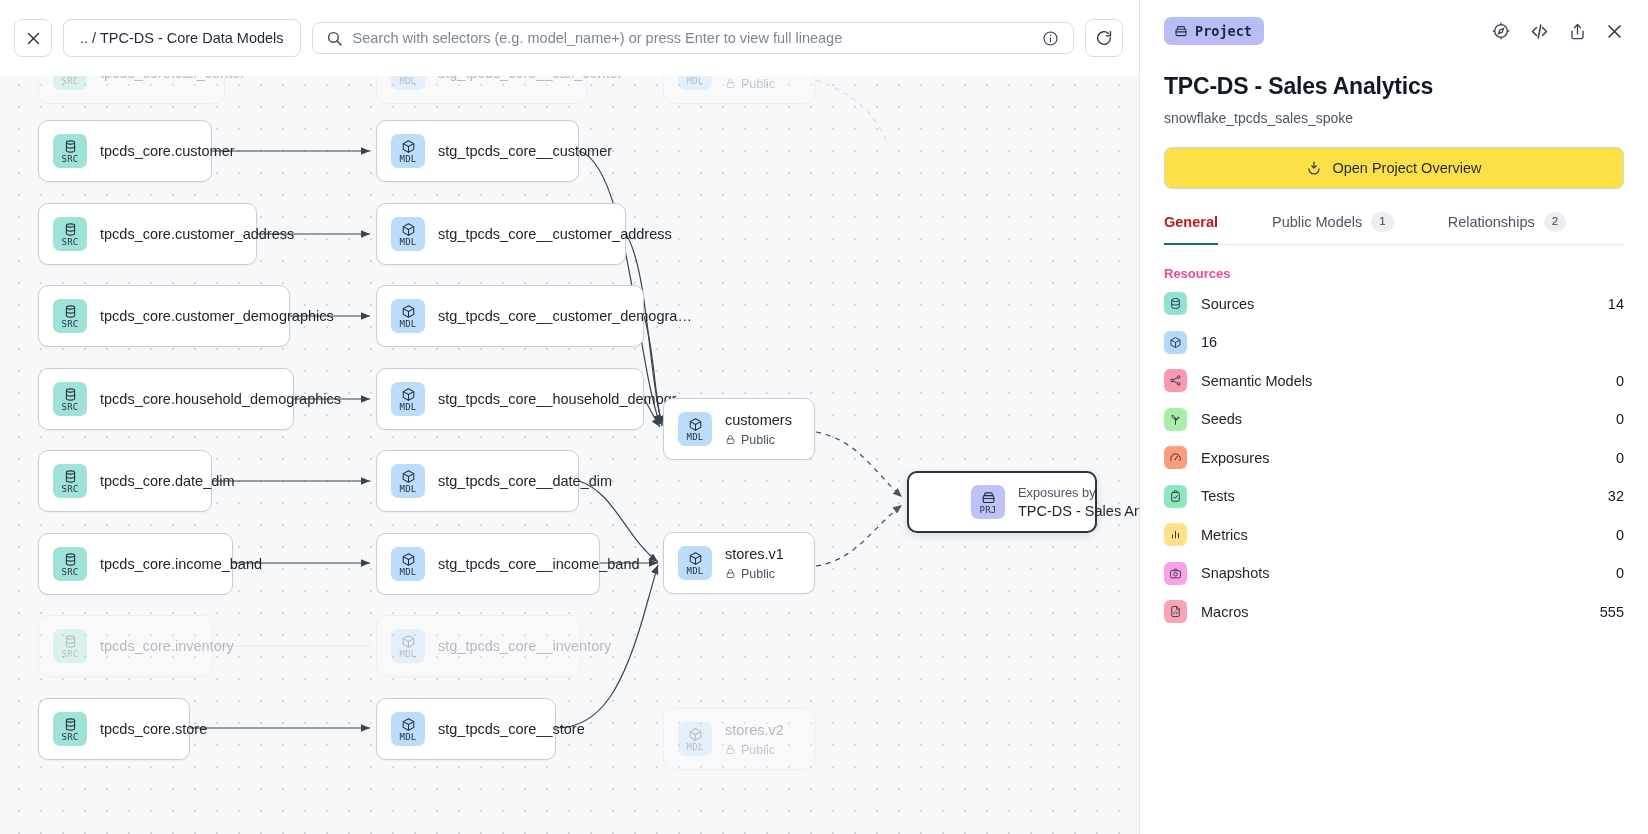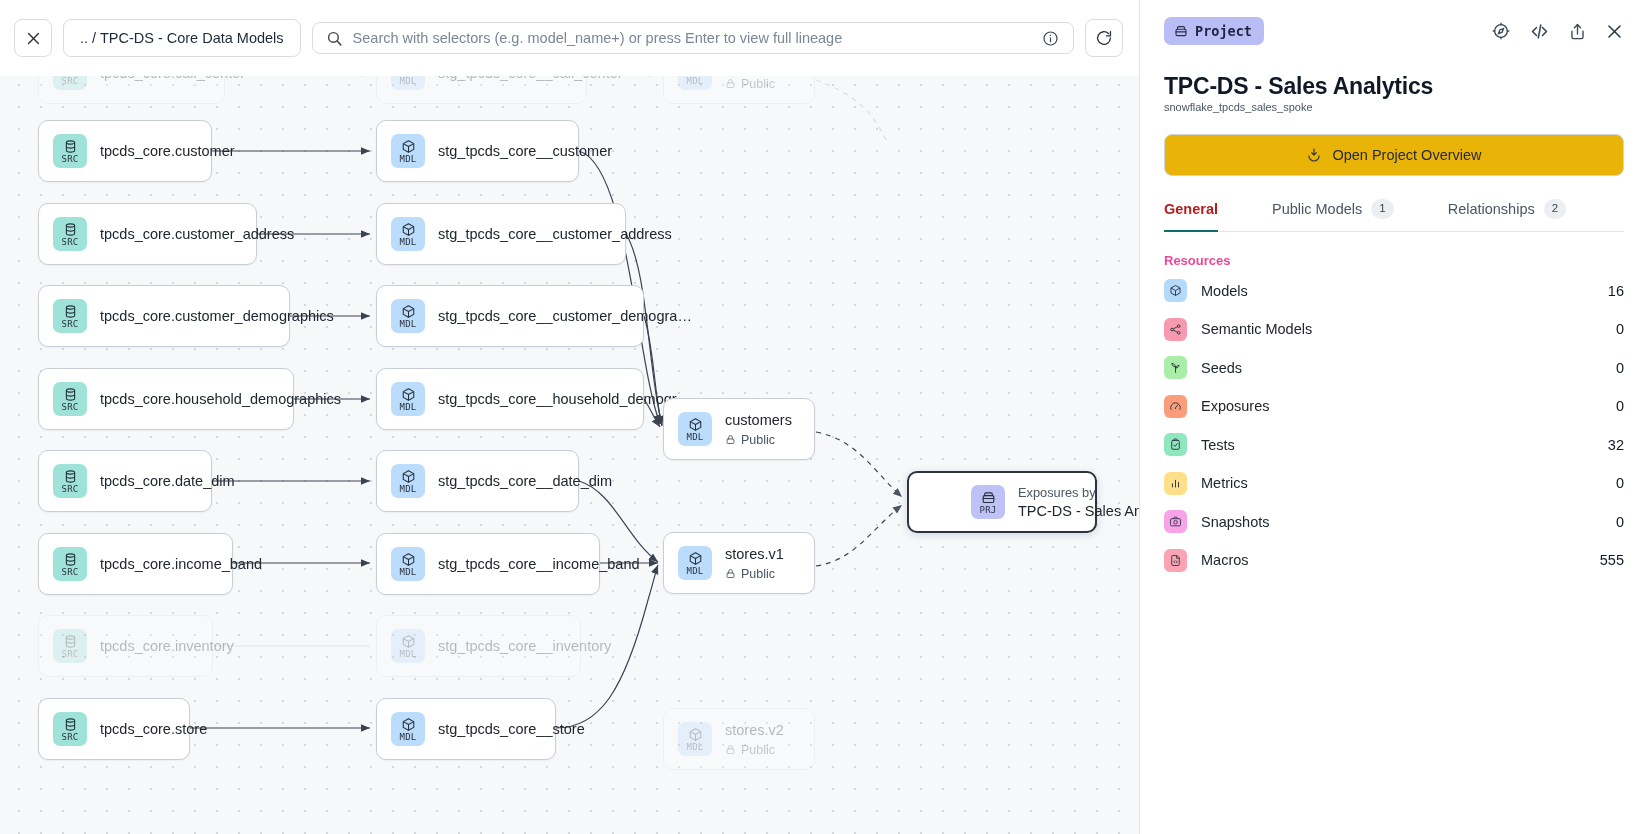--- a/index.html
+++ b/index.html
@@ -86,24 +86,24 @@
   .panel-top { display: flex; align-items: center; justify-content: space-between; height: 62px; }
   .chip {
     display: inline-flex; align-items: center; gap: 7px;
     background: #b9bdf5; color: #1f2440; border-radius: 7px;
     padding: 6px 12px 6px 10px; font-size: 13.5px;
     font-family: "DejaVu Sans Mono", monospace; font-weight: 600;
   }
   .panel-icons { display: flex; align-items: center; gap: 18px; }
   .pi { cursor: pointer; display: flex; align-items: center; }
   .panel-title { font-size: 23px; font-weight: 700; color: #111827; letter-spacing: -.2px; margin-top: 11px; }
-  .panel-sub { font-size: 11px; color: #4b5563; margin-top: 1px; }
+  .panel-sub { font-size: 14px; color: #4b5563; margin-top: 10px; }
   .overview-btn {
     margin-top: 21px; width: 100%; height: 42px; border: 1px solid #cfd4db; border-radius: 8px;
-    background: #eab308; display: flex; align-items: center; justify-content: center; gap: 10px;
+    background: #fde047; display: flex; align-items: center; justify-content: center; gap: 10px;
     font-size: 14.5px; color: #1f2937; cursor: pointer;
     font-family: "Liberation Sans", sans-serif;
   }
   .tabs { display: flex; align-items: stretch; gap: 0; margin-top: 22px; border-bottom: 1px solid #e2e5ea; }
   .tab {
     display: flex; align-items: center; gap: 9px; padding: 0 0 11px 0; margin-right: 54px;
     font-size: 14.5px; color: #4b5563; cursor: pointer; border-bottom: 2.5px solid transparent;
     position: relative; top: 1px;
   }
   .tab.active { color: #b91c1c; font-weight: 700; border-bottom-color: #0f6e6b; }
@@ -622,28 +622,38 @@
         </div>
         <div class="tab">
           <span>Relationships</span>
           <span class="cnt">2</span>
         </div>
       </div>
 
     <div class="res-head">Resources</div>
     <div id="res-list">
         <div class="res-row">
+          <span class="ico" style="background: rgb(147, 224, 212);">
+            <svg width="13" height="13" viewBox="0 0 24 24" fill="none" stroke="#2b3440" stroke-width="1.7">
+              <ellipse cx="12" cy="5.6" rx="7" ry="2.8"></ellipse>
+              <path d="M5 5.6 V18.4 c0 1.6 3.1 2.8 7 2.8 s7-1.2 7-2.8 V5.6"></path>
+              <path d="M5 12 c0 1.6 3.1 2.8 7 2.8 s7-1.2 7-2.8"></path>
+            </svg>
+          </span>
+          <span class="name">Sources</span>
+          <span class="val">14</span>
+        </div>
+        <div class="res-row">
           <span class="ico" style="background: rgb(180, 217, 250);">
             <svg width="13" height="13" viewBox="0 0 24 24" fill="none" stroke="#2b3440" stroke-width="1.7" stroke-linejoin="round">
               <path d="M12 2.8 L20.4 7.4 V16.6 L12 21.2 L3.6 16.6 V7.4 Z"></path>
               <path d="M3.6 7.4 L12 12 L20.4 7.4"></path>
               <path d="M12 12 V21.2"></path>
             </svg>
           </span>
-          <span class="name">Models</span>
           <span class="val">16</span>
         </div>
         <div class="res-row">
           <span class="ico" style="background: rgb(247, 154, 176);">
             <svg width="13" height="13" viewBox="0 0 24 24" fill="none" stroke="#2b3440" stroke-width="1.7">
               <circle cx="5.6" cy="12" r="2.4"></circle>
               <circle cx="18" cy="5.8" r="2.4"></circle>
               <circle cx="18" cy="18.2" r="2.4"></circle>
               <path d="M7.8 10.8 L15.8 6.8 M7.8 13.2 L15.8 17.2"></path>
             </svg>

